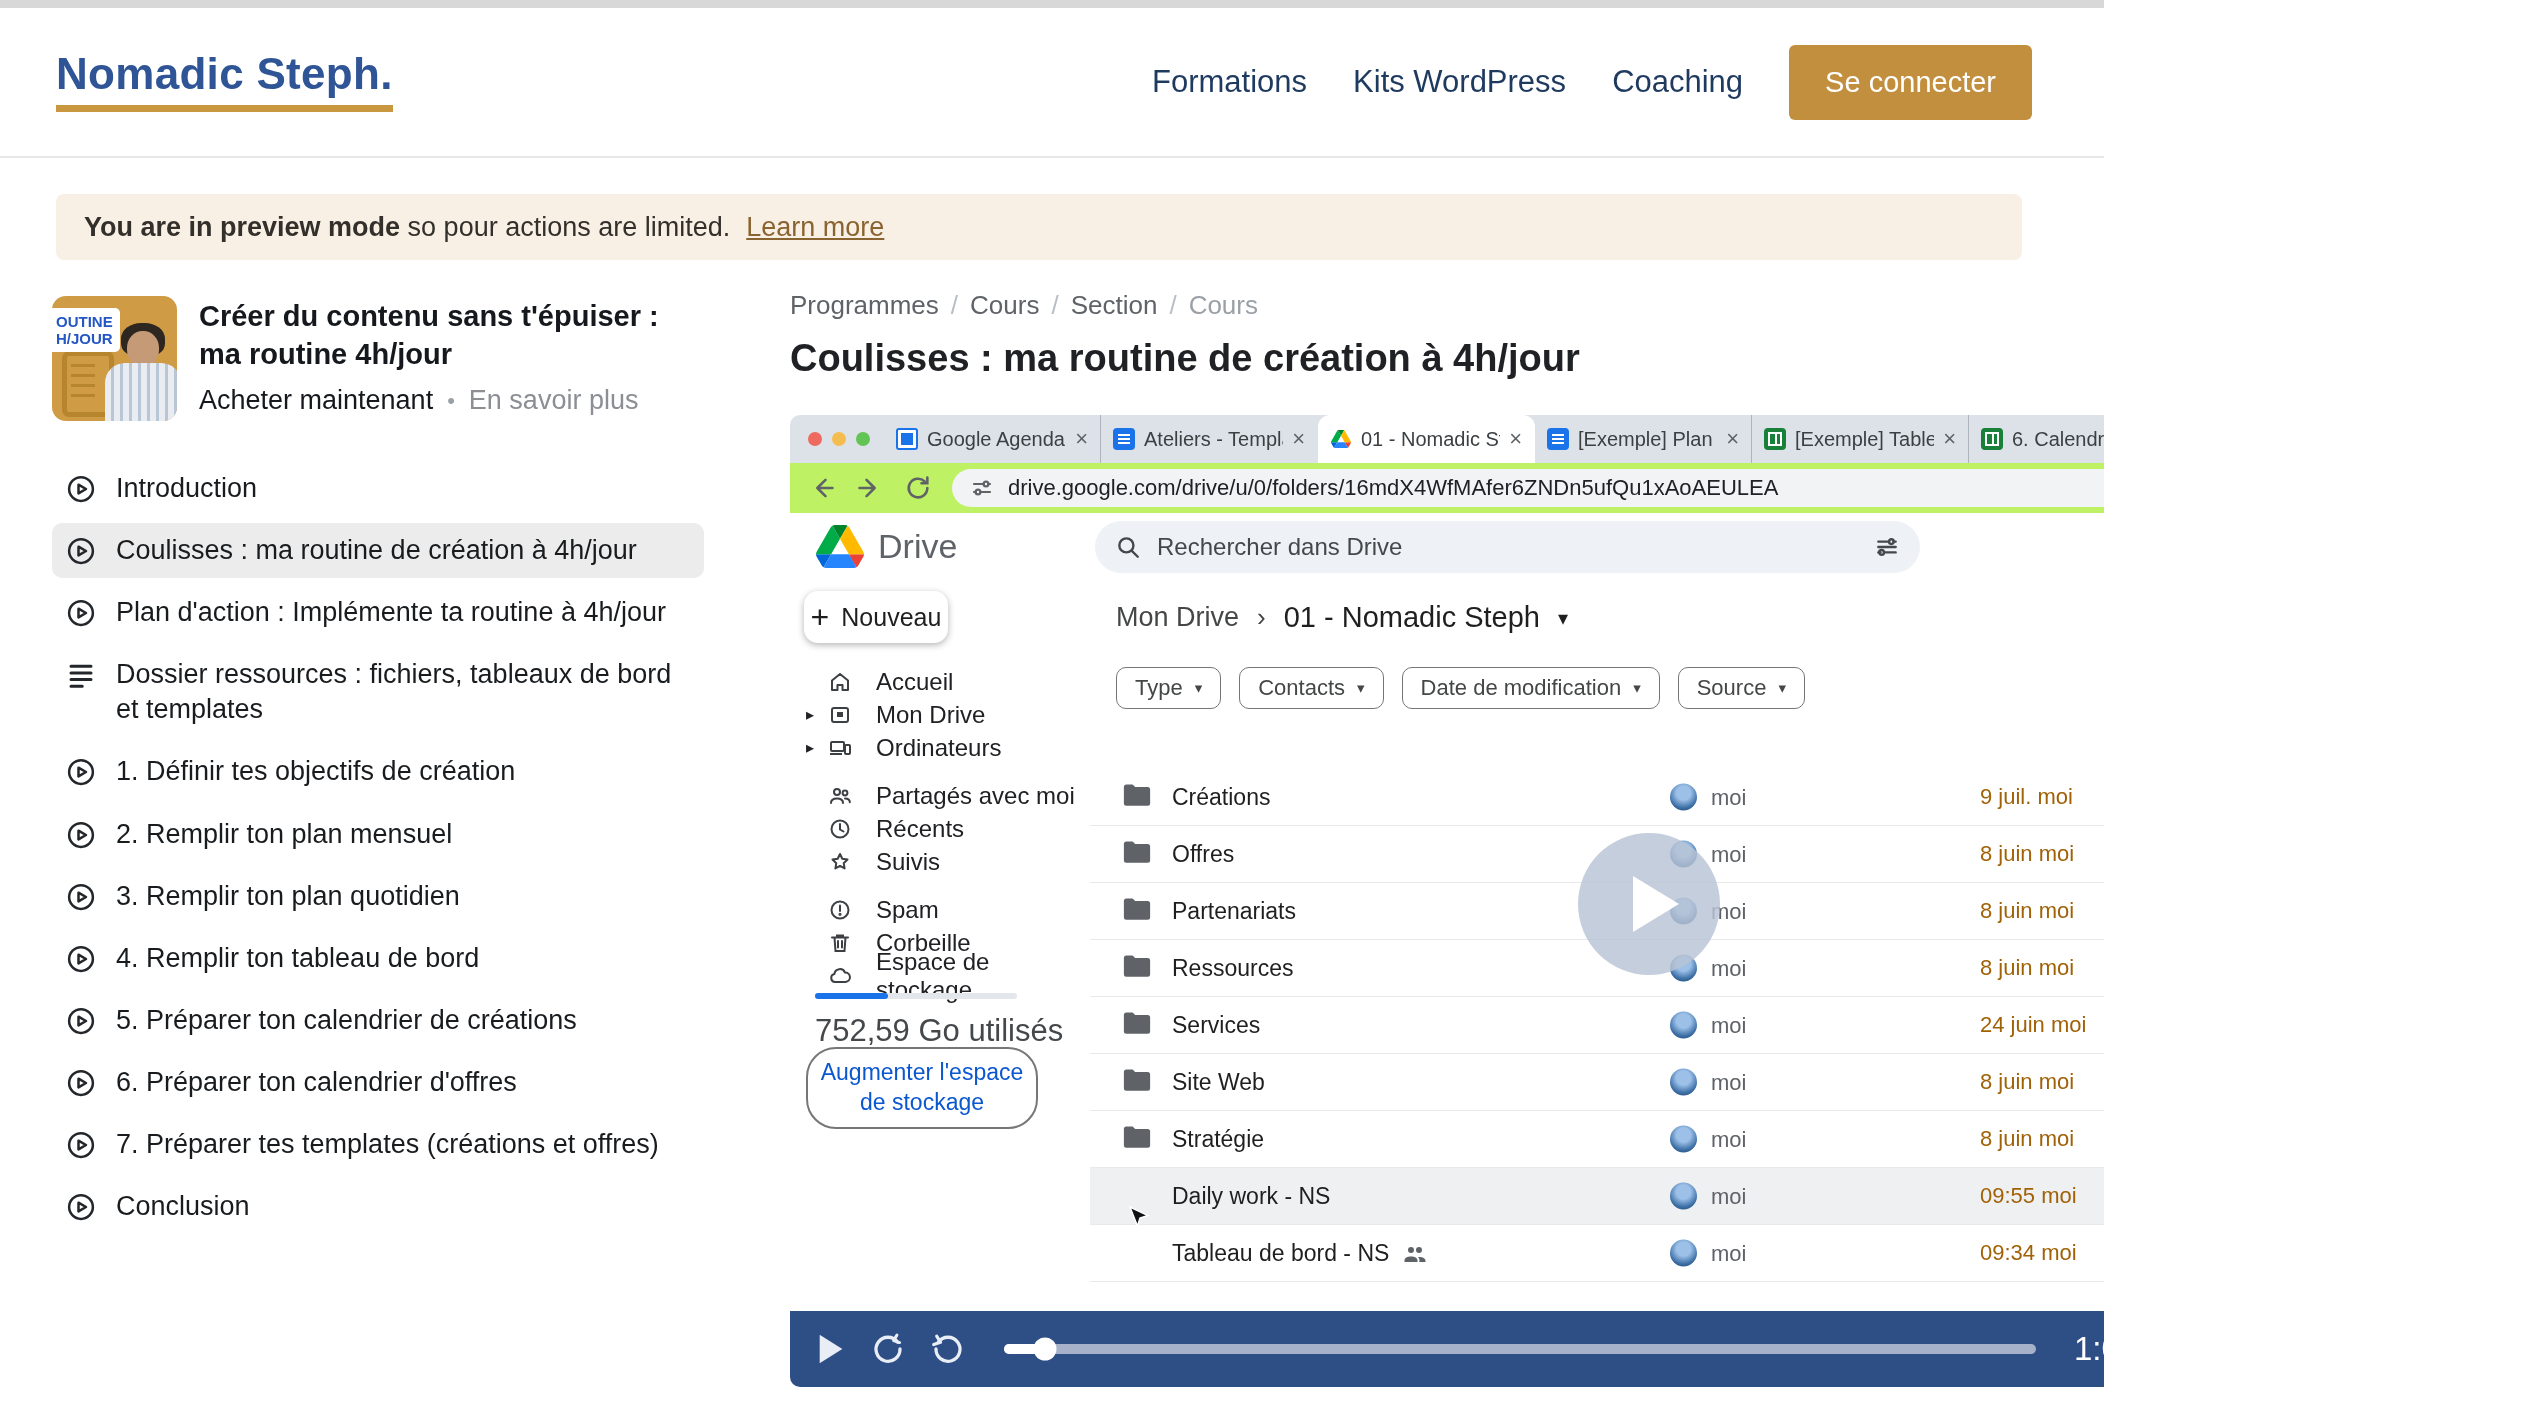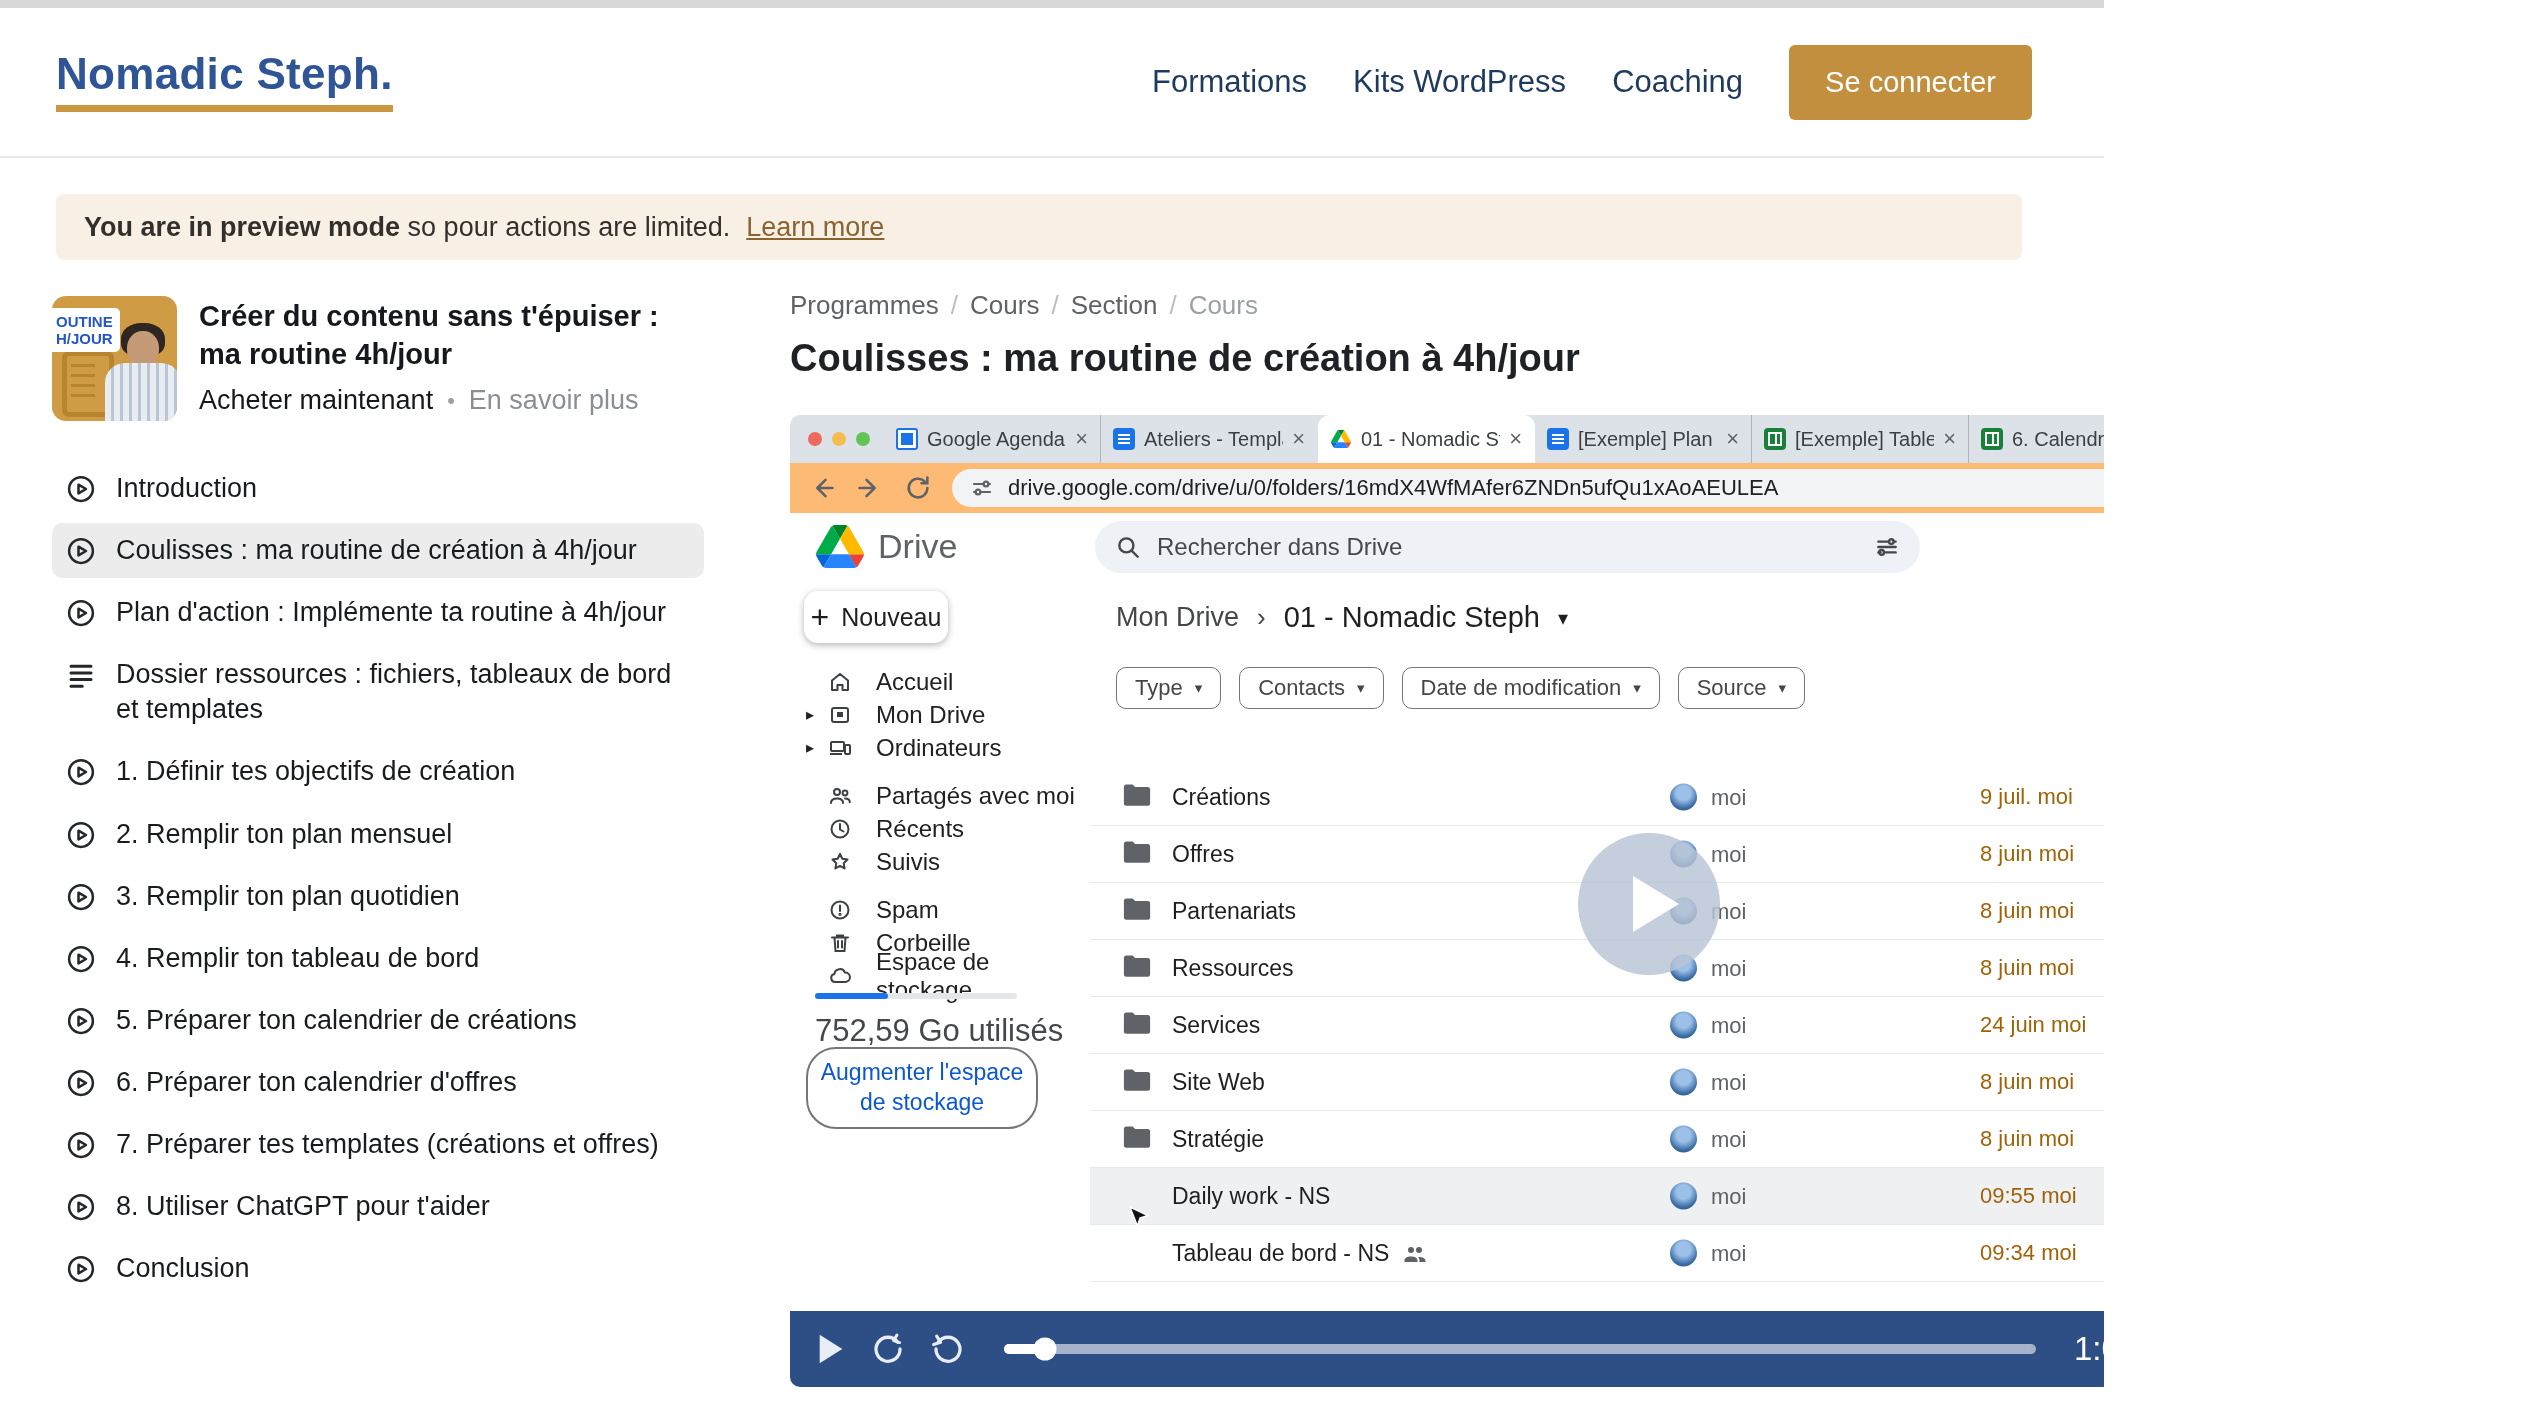--- a/index.html
+++ b/index.html
@@ -92,21 +92,21 @@
   .fav-docs{background:#1a73e8;}
   .fav-docs:after{content:"";position:absolute;left:5px;right:5px;top:6px;border-top:2px solid #fff;
                   box-shadow:0 4px 0 #fff,0 8px 0 #fff;}
   .fav-sheets{background:#188038;}
   .fav-sheets:before{content:"";position:absolute;left:4px;right:4px;top:4px;bottom:4px;border:2px solid #fff;}
   .fav-sheets:after{content:"";position:absolute;left:50%;top:4px;bottom:4px;width:2px;background:#fff;}
   .fav-notion{background:#2f3136;border-radius:50%;}
   .fav-drive{display:flex;align-items:center;justify-content:center;}
 
   
-  .addressbar{position:absolute;left:0;top:48px;width:100%;height:50px;background:#fdba74;
+  .addressbar{position:absolute;left:0;top:48px;width:100%;height:50px;background:#bef264;
               display:flex;align-items:center;padding:0 18px;box-sizing:border-box;gap:20px;}
   .nav-ico{width:28px;height:28px;color:#5f6368;flex-shrink:0;cursor:pointer;}
   .urlpill{height:38px;background:#f1f3f4;border-radius:19px;display:flex;align-items:center;
            padding:0 18px;gap:14px;flex:1;max-width:1195px;cursor:text;}
   .url-text{font-size:22px;color:#202124;white-space:nowrap;}
   .bar-icons{display:flex;align-items:center;gap:19px;margin-left:auto;}
   .ext-purple{width:26px;height:26px;border-radius:50%;background:#8658c8;position:relative;}
   .ext-red{width:26px;height:26px;border-radius:5px;background:#e8453c;position:relative;}
   .ext-badge{position:absolute;right:-6px;bottom:-6px;background:#d93025;color:#fff;font-size:13px;
              border-radius:4px;padding:17px 3px;border:2px solid #fff;line-height:1;}
@@ -388,30 +388,20 @@
           <span class="lesson-label">7. Préparer tes templates (créations et offres)</span>
         </div>
         <div class="lesson">
           <span class="lesson-icon">
             <svg viewBox="0 0 24 24" width="30" height="30">
               <circle cx="12" cy="12" r="9.5" fill="none" stroke="#23272b" stroke-width="2"></circle>
               <path d="M10 8.5l6 3.5-6 3.5z" fill="none" stroke="#23272b" stroke-width="2" stroke-linejoin="round"></path>
             </svg>
           </span>
 
-          <span class="lesson-label">8. Utiliser ChatGPT pour t'aider</span>
-        </div>
-        <div class="lesson">
-          <span class="lesson-icon">
-            <svg viewBox="0 0 24 24" width="30" height="30">
-              <circle cx="12" cy="12" r="9.5" fill="none" stroke="#23272b" stroke-width="2"></circle>
-              <path d="M10 8.5l6 3.5-6 3.5z" fill="none" stroke="#23272b" stroke-width="2" stroke-linejoin="round"></path>
-            </svg>
-          </span>
-
           <span class="lesson-label">Conclusion</span>
         </div>
     </div>
   </aside>
 
   <main class="main-area">
     <div class="breadcrumb">
       <span class="crumb">Programmes</span>
       <span class="crumb-sep">/</span>
       <span class="crumb">Cours</span>

